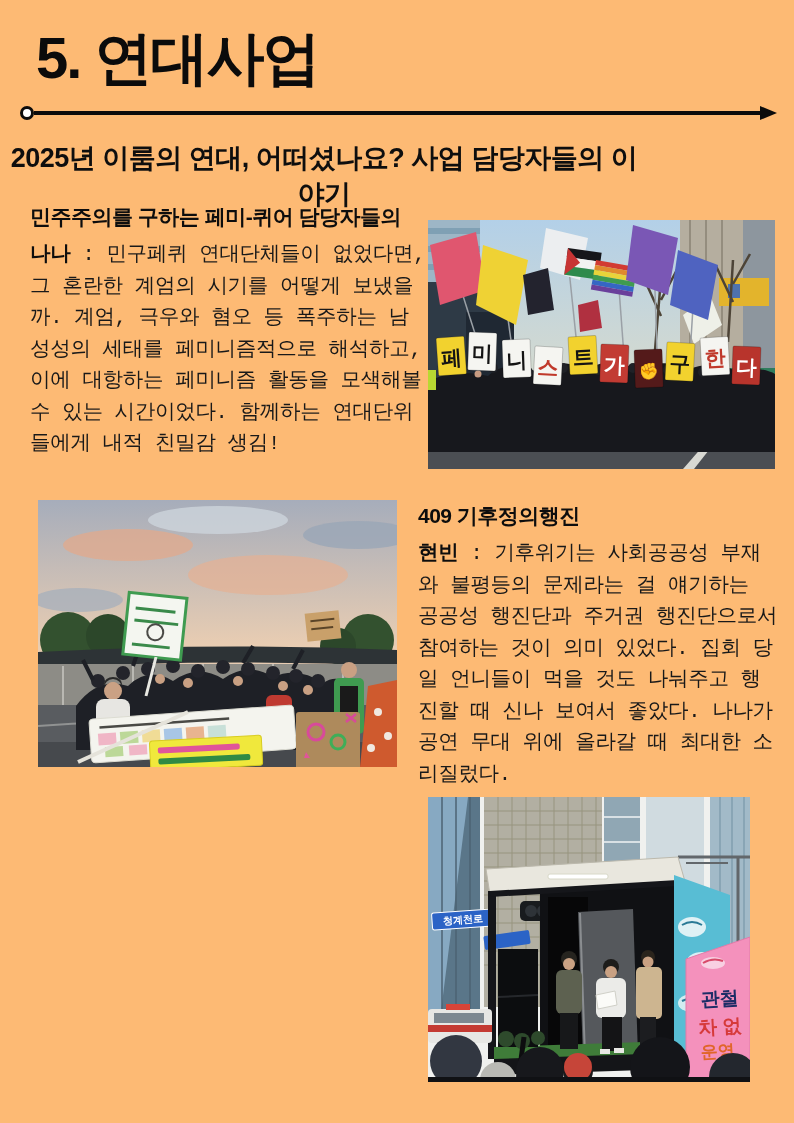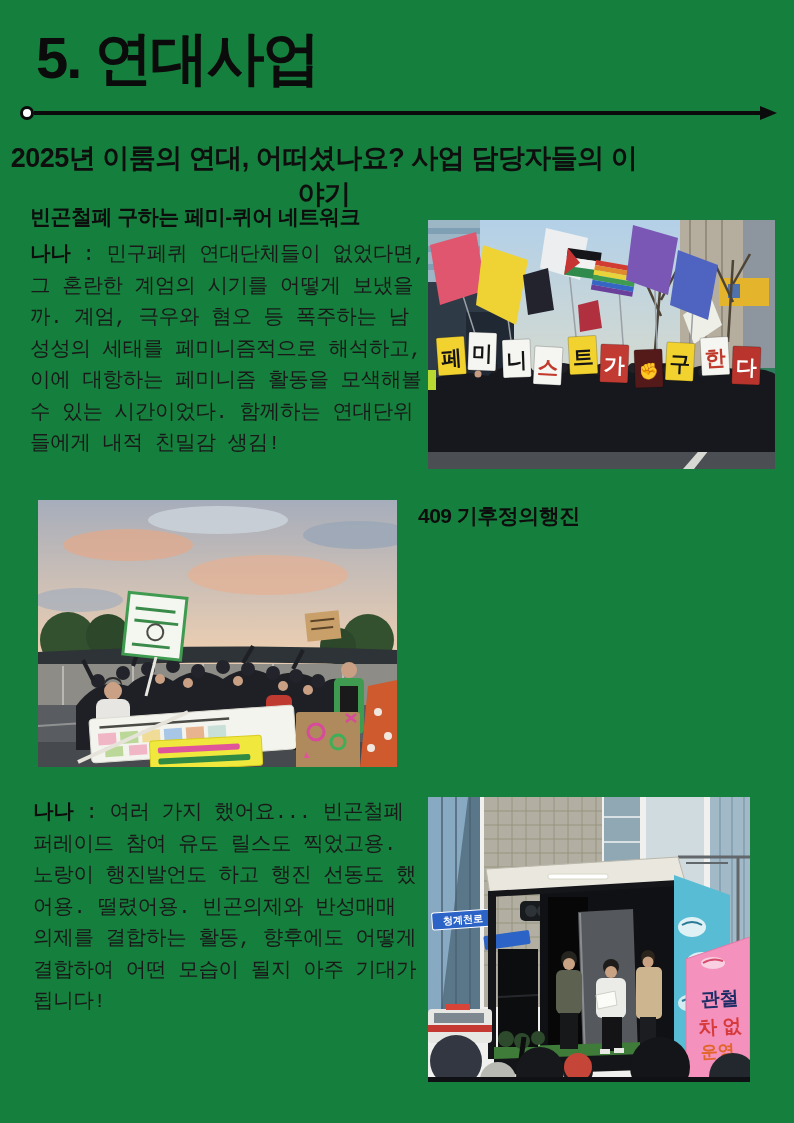--- a/index.html
+++ b/index.html
@@ -1,17 +1,17 @@
 <!DOCTYPE html>
 <html lang="ko"><head>
 <meta charset="utf-8">
 <style>
   html,body{margin:0;padding:0;background:#ffffff;}
   .canvas{
-    position:relative;width:794px;height:1123px;background:#15803d;overflow:hidden;
+    position:relative;width:794px;height:1123px;background:#fdba74;overflow:hidden;
     font-family:"Liberation Sans","DejaVu Sans",sans-serif;color:#141414;
   }
   .title{
     position:absolute;left:36px;top:20px;margin:0;
     font-size:58px;font-weight:900;letter-spacing:-2px;color:#0b0b0b;
   }
   .divider{position:absolute;left:20px;top:105px;width:757px;height:16px;display:flex;align-items:center;}
   .divider .dot{width:8px;height:8px;border:3px solid #0b0b0b;border-radius:50%;background:#fff;flex:0 0 auto;}
   .divider .line{flex:1;height:4px;background:#0b0b0b;}
   .divider .arrow{width:0;height:0;border-left:17px solid #0b0b0b;border-top:7px solid transparent;border-bottom:7px solid transparent;flex:0 0 auto;}
@@ -41,21 +41,21 @@
 
   <div class="divider">
     <span class="dot"></span>
     <span class="line"></span>
     <span class="arrow"></span>
   </div>
 
   <h2 class="subtitle">2025년 이룸의 연대, 어떠셨나요? 사업 담당자들의 이야기</h2>
 
   <section class="text-block" id="block1">
-    <h2>빈곤철폐 구하는 페미-퀴어 네트워크</h2>
+    <h2>민주주의를 구하는 페미-퀴어 담당자들의</h2>
     <p><span class="speaker">나나</span><span> : </span><span>민구페퀴 연대단체들이 없었다면, 그 혼란한 계엄의 시기를 어떻게 보냈을까. 계엄, 극우와 혐오 등 폭주하는 남성성의 세태를 페미니즘적으로 해석하고, 이에 대항하는 페미니즘 활동을 모색해볼 수 있는 시간이었다. 함께하는 연대단위들에게 내적 친밀감 생김!</span></p>
   </section>
 
   <figure class="photo" id="photo1" role="img" aria-label="거리 행진 사진 - 깃발과 글자 피켓을 든 페미-퀴어 네트워크 참가자들">
     <svg viewBox="0 0 347 249" preserveAspectRatio="none">
       <defs>
         <linearGradient id="sky1" x1="0" y1="0" x2="0" y2="1">
           <stop offset="0" stop-color="#b3d0e8"></stop>
             <stop offset="0.75" stop-color="#dcdcca"></stop>
             <stop offset="1" stop-color="#e6e0cb"></stop>
@@ -306,24 +306,24 @@
         <circle cx="278" cy="232" r="8" stroke="#d84a9a" stroke-width="3" fill="none"></circle>
         <circle cx="300" cy="242" r="7" stroke="#3fae58" stroke-width="3" fill="none"></circle>
         <path d="M308,222 l10,-8 M308,214 l10,8" stroke="#d84a9a" stroke-width="2.5"></path>
         <polygon points="268,252 272,258 266,258" fill="#e0559a"></polygon>
       </g>
     </svg>
   </figure>
 
   <section class="text-block" id="block2">
     <h2>409 기후정의행진</h2>
+    <p><span class="speaker">현빈</span><span> : </span><span>기후위기는 사회공공성 부재와 불평등의 문제라는 걸 얘기하는 공공성 행진단과 주거권 행진단으로서 참여하는 것이 의미 있었다. 집회 당일 언니들이 먹을 것도 나눠주고 행진할 때 신나 보여서 좋았다. 나나가 공연 무대 위에 올라갈 때 최대한 소리질렀다.</span></p>
   </section>
 
   <section class="text-block" id="block3">
-    <p><span class="speaker">나나</span><span> : </span><span>여러 가지 했어요... 빈곤철폐 퍼레이드 참여 유도 릴스도 찍었고용. 노랑이 행진발언도 하고 행진 선동도 했어용. 떨렸어용. 빈곤의제와 반성매매 의제를 결합하는 활동, 향후에도 어떻게 결합하여 어떤 모습이 될지 아주 기대가 됩니다!</span></p>
   </section>
 
   <figure class="photo" id="photo3" role="img" aria-label="1017 빈곤철폐 퍼레이드 사진 - 도심 무대 트럭 위에서 발언하는 사람들">
     <svg viewBox="0 0 322 285" preserveAspectRatio="none">
       <rect x="0" y="0" width="322" height="285" fill="#f0f1ef"></rect>
       <g>
         <rect x="0" y="0" width="52" height="238" fill="#5a7689"></rect>
         <polygon points="0,0 40,0 10,238 0,238" fill="#87a9c2"></polygon>
         <line x1="14" y1="0" x2="14" y2="238" stroke="#4c6373" stroke-width="1.5"></line>
         <line x1="28" y1="0" x2="28" y2="238" stroke="#4c6373" stroke-width="1.5"></line>

